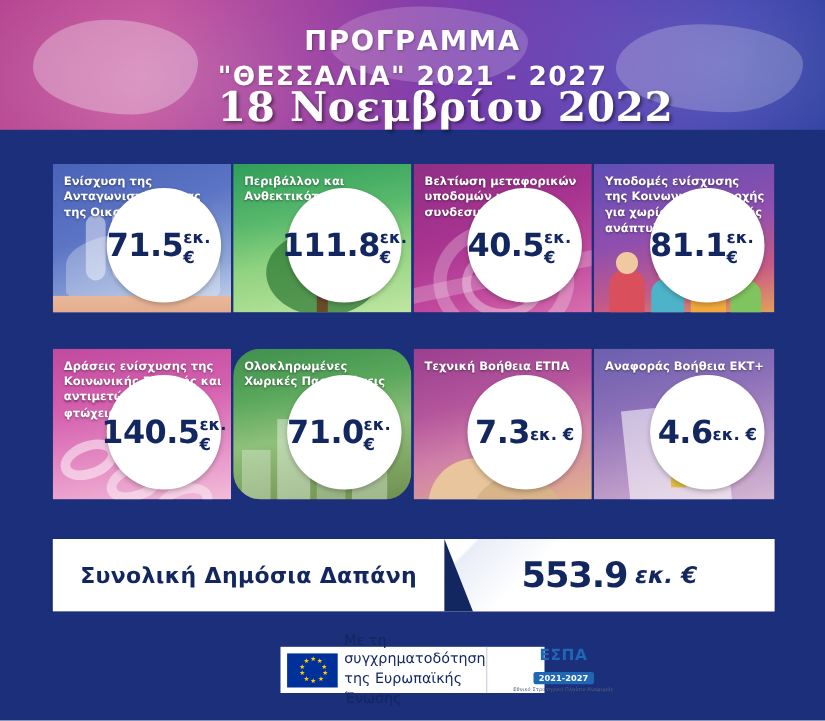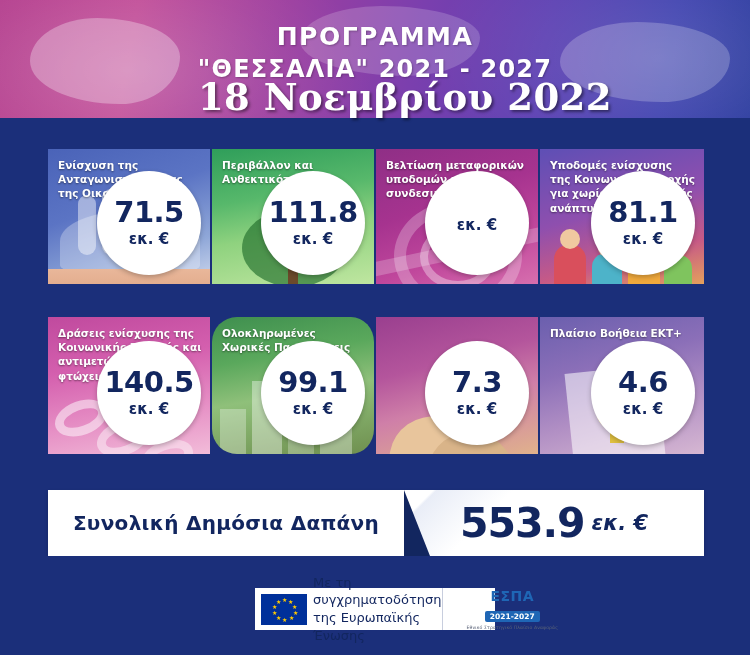--- a/index.html
+++ b/index.html
@@ -122,21 +122,21 @@
     position: absolute;
     right: 9px;
     bottom: 9px;
     width: 104px;
     height: 104px;
     border-radius: 50%;
     background: #ffffff;
     box-shadow: 0 2px 5px rgba(0,0,0,0.25);
     z-index: 4;
     display: flex;
-    flex-direction: column;
+    flex-direction: row;
     align-items: center;
     justify-content: center;
   }
   .bubble .value {
     color: #12265f;
     font-size: 29px;
     font-weight: bold;
     line-height: 1;
     letter-spacing: -0.5px;
   }
@@ -183,21 +183,21 @@
   .total-right::before {
     content: "";
     position: absolute;
     left: 0; top: 0;
     width: 0; height: 0;
     border-left: 26px solid #12265f;
     border-top: 66px solid transparent;
   }
   .total-value {
     color: #12265f;
-    font-size: 41px;
+    font-size: 32px;
     font-weight: bold;
     letter-spacing: -1px;
   }
   .total-unit {
     color: #12265f;
     font-size: 21px;
     font-weight: bold;
     font-style: italic;
     margin-left: 7px;
   }
@@ -322,20 +322,21 @@
 
     <div class="card">
       <div class="card-bg" style="background: linear-gradient(160deg,#8f2f86 0%,#a6338f 40%,#c0479c 70%,#d76fae 100%);"></div>
       <div class="art">
         <div class="shape" style="left:18px; top:52px; width:128px; height:110px; border:12px solid rgba(255,255,255,0.25); border-radius:50%; box-sizing:border-box;"></div>
         <div class="shape" style="left:44px; top:76px; width:76px; height:64px; border:8px solid rgba(255,255,255,0.35); border-radius:50%; box-sizing:border-box;"></div>
         <div class="shape" style="left:-10px; top:96px; width:180px; height:14px; background:rgba(255,255,255,0.22); transform:rotate(-12deg);"></div>
       </div>
       <div class="card-label">Βελτίωση μεταφορικών υποδομών και συνδεσιμότητας</div>
       <div class="bubble">
+        <div class="value">40.5</div>
         <div class="unit">εκ. €</div>
       </div>
     </div>
 
     <div class="card" style="border-right:none;">
       <div class="card-bg" style="background: linear-gradient(165deg,#5e4fb5 0%,#8f4fae 45%,#c75a86 75%,#e4a05c 100%);"></div>
       <div class="art">
         <div class="shape" style="left:14px; top:96px; width:32px; height:46px; background:#d94f5c; border-radius:14px 14px 4px 4px;"></div>
         <div class="shape" style="left:20px; top:80px; width:20px; height:20px; background:#f0c9a0; border-radius:50%;"></div>
         <div class="shape" style="left:52px; top:104px; width:30px; height:40px; background:#4db3c9; border-radius:14px 14px 4px 4px;"></div>
@@ -369,45 +370,46 @@
       <div class="card-bg" style="background: linear-gradient(170deg,#3f8f4f 0%,#5aa85c 30%,#8fc07a 55%,#6f8f4f 100%);"></div>
       <div class="art">
         <div class="shape" style="left:8px; top:92px; width:26px; height:76px; background:rgba(255,255,255,0.30);"></div>
         <div class="shape" style="left:40px; top:64px; width:30px; height:104px; background:rgba(255,255,255,0.38);"></div>
         <div class="shape" style="left:76px; top:104px; width:26px; height:64px; background:rgba(255,255,255,0.26);"></div>
         <div class="shape" style="left:108px; top:78px; width:32px; height:90px; background:rgba(255,255,255,0.34);"></div>
         <div class="shape" style="left:0; top:150px; width:164px; height:18px; background:rgba(60,110,60,0.5);"></div>
       </div>
       <div class="card-label">Ολοκληρωμένες Χωρικές Παρεμβάσεις</div>
       <div class="bubble">
-        <div class="value">99.1</div>
+        <div class="value">71.0</div>
         <div class="unit">εκ. €</div>
       </div>
     </div>
 
     <div class="card" style="border-bottom:none;">
       <div class="card-bg" style="background: linear-gradient(165deg,#9a3f8f 0%,#b4559c 35%,#cf7fa8 60%,#e0b28c 100%);"></div>
       <div class="art">
         <div class="shape" style="left:10px; top:100px; width:86px; height:52px; background:#e8c59c; border-radius:44px 44px 10px 10px; transform:rotate(-12deg);"></div>
         <div class="shape" style="left:54px; top:116px; width:86px; height:50px; background:#d9b489; border-radius:44px 44px 10px 10px; transform:rotate(8deg);"></div>
       </div>
+      <div class="card-label">Τεχνική Βοήθεια ΕΤΠΑ</div>
       <div class="bubble">
         <div class="value">7.3</div>
         <div class="unit">εκ. €</div>
       </div>
     </div>
 
     <div class="card" style="border-right:none; border-bottom:none;">
       <div class="card-bg" style="background: linear-gradient(165deg,#6b5fae 0%,#8b6fb8 35%,#b18fc4 65%,#d6b7d2 100%);"></div>
       <div class="art">
         <div class="shape" style="left:30px; top:52px; width:92px; height:110px; background:rgba(255,255,255,0.55); transform:rotate(-6deg);"></div>
         <div class="shape" style="left:56px; top:72px; width:42px; height:42px; background:#f3d24a; border-radius:50%;"></div>
         <div class="shape" style="left:70px; top:112px; width:14px; height:14px; background:#e0c040;"></div>
       </div>
-      <div class="card-label">Πλαίσιο Βοήθεια ΕΚΤ+</div>
+      <div class="card-label">Αναφοράς Βοήθεια ΕΚΤ+</div>
       <div class="bubble">
         <div class="value">4.6</div>
         <div class="unit">εκ. €</div>
       </div>
     </div>
 
   </div>
 
   <div class="total-bar">
     <div class="label">Συνολική Δημόσια Δαπάνη</div>

